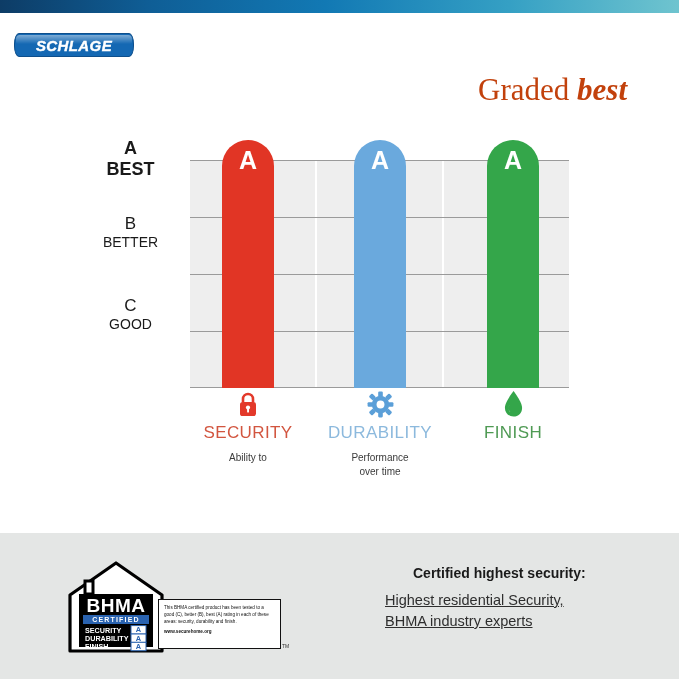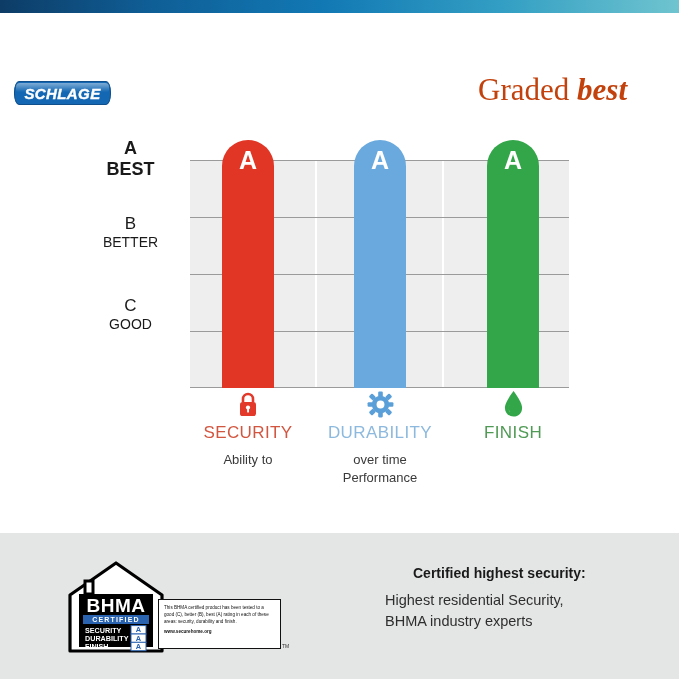--- a/index.html
+++ b/index.html
@@ -21,21 +21,21 @@
     left: 0; top: 0;
     width: 679px;
     height: 13px;
     background: linear-gradient(to right, #0d3c66 0%, #0f5e96 22%, #1279b4 48%, #35a0c4 75%, #6fc4cf 100%);
   }
 
   
   #logo {
     position: absolute;
     left: 14px; top: 33px;
-    width: 97px; height: 24px; margin-top: 48px;
+    width: 120px; height: 24px;
   }
   #logo .logo-plate {
     position: absolute;
     inset: 0;
     background: #1468b3;
     border: 1.5px solid #0e4f8c;
     border-radius: 5px / 11px;
     box-shadow: 0 1px 0 #ffffff;
   }
   #logo .logo-sheen {
@@ -165,21 +165,21 @@
     font-size: 17px;
     letter-spacing: 0.4px;
     font-family: "Liberation Sans", sans-serif;
   }
   #cat-security   .cat-title { color: #d2553f; }
   #cat-durability .cat-title { color: #8cb9dd; }
   #cat-finish     .cat-title { color: #4f9a54; }
 
   .cat-desc {
     margin-top: 8px;
-    font-size: 13px;
+    font-size: 10px;
     color: #3a3a3a;
     line-height: 1.4;
   }
   .cat-desc span { display: block; }
 
   
   #footer {
     position: absolute;
     left: 0; top: 533px;
     width: 679px; height: 146px;
@@ -231,21 +231,21 @@
     font-weight: bold;
     color: #1a1a1a;
     margin-bottom: 9px;
     margin-left: 28px;
   }
   #footer-copy .fc-body {
     font-size: 14.5px;
     color: #2e2e2e;
     line-height: 1.45;
   }
-  #footer-copy .fc-body span { display: block; }
+  #footer-copy .fc-body span { display: block; text-decoration: underline; }
 </style>
 </head>
 <body>
 
 <div id="top-bar"></div>
 
 <div id="logo">
   <div class="logo-plate"></div>
   <div class="logo-sheen"></div>
   <div class="logo-text">SCHLAGE</div>
@@ -340,22 +340,22 @@
           <rect x="20" y="3.2" width="4.8" height="6" rx="1.2" transform="rotate(45 22.4 6.2)"></rect>
           <rect x="3.2" y="18.8" width="4.8" height="6" rx="1.2" transform="rotate(45 5.6 21.8)"></rect>
           <rect x="20" y="18.8" width="4.8" height="6" rx="1.2" transform="rotate(-45 22.4 21.8)"></rect>
           <circle cx="14" cy="14" r="9"></circle>
         </g>
         <circle cx="14" cy="14" r="4.1" fill="#ffffff"></circle>
       </svg>
     </div>
     <div class="cat-title">DURABILITY</div>
     <div class="cat-desc">
+      <span>Performance</span>
       <span>over time</span>
-      <span>Performance</span>
     </div>
   </div>
 
   <div class="category" id="cat-finish">
     <div class="cat-icon">
       <svg width="21" height="28" viewBox="0 0 22 29" aria-hidden="true">
         <path d="M11 1 C11 1 2 12.5 2 18.6 C2 23.8 6 27.6 11 27.6 C16 27.6 20 23.8 20 18.6 C20 12.5 11 1 11 1 Z" fill="#34a64a"></path>
         <path d="M7.6 22.6 a5.6 5.6 0 0 1 -0.6 -7.6 a7.4 7.4 0 0 0 0.2 8.1 Z" fill="#8fd39a" opacity="0.85"></path>
       </svg>
     </div>

